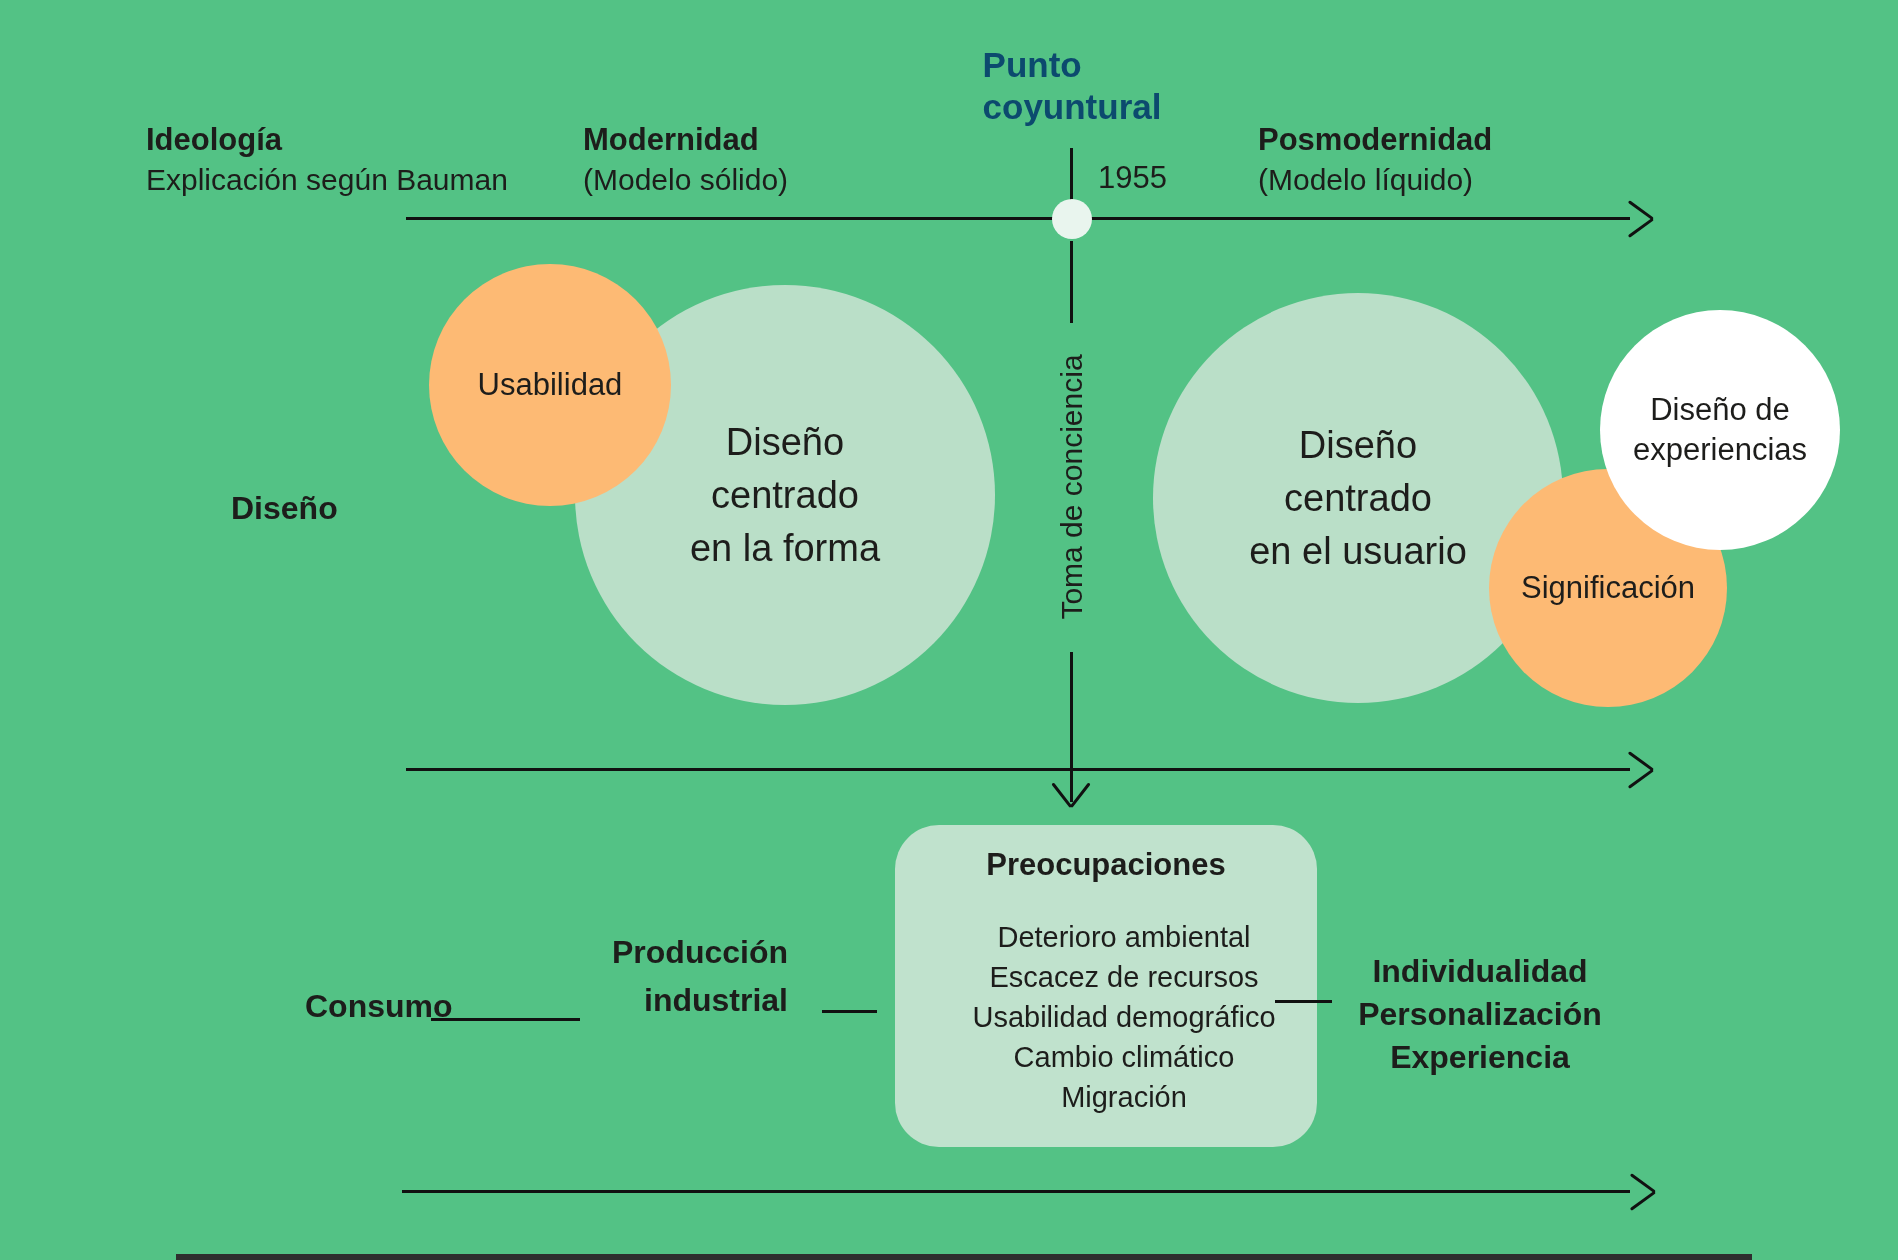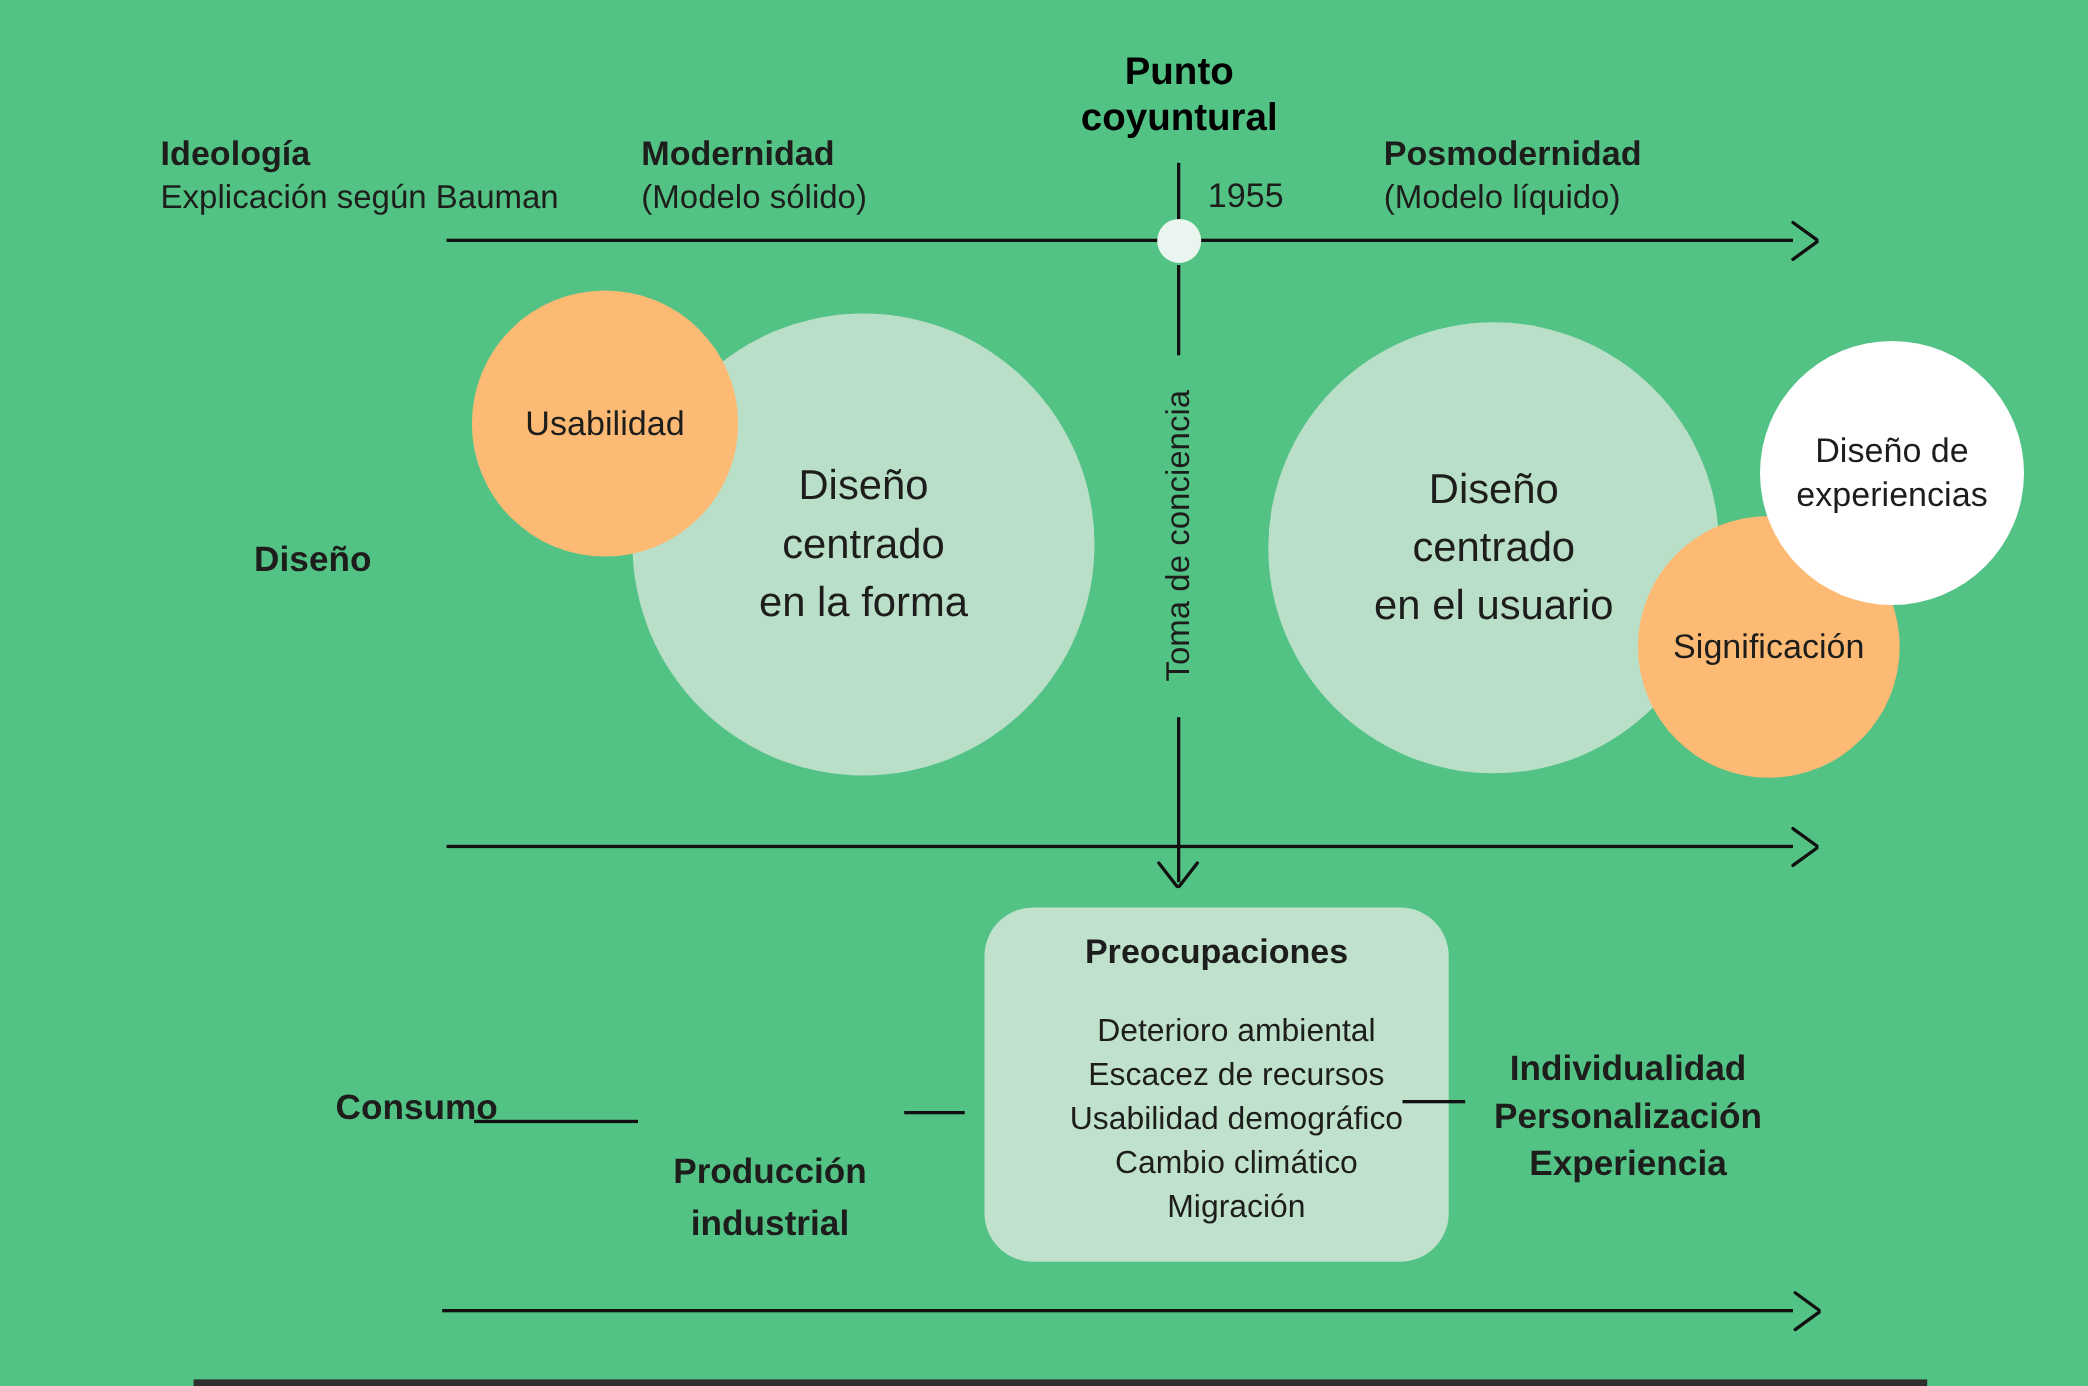--- a/index.html
+++ b/index.html
@@ -8,21 +8,21 @@
     background:#53c285;
     font-family:"Liberation Sans","DejaVu Sans",sans-serif;
     color:#1d1d1b;
   }
   .abs{position:absolute;}
   
   .hdr .t{font-weight:bold;font-size:31px;line-height:40px;}
   .hdr .s{font-size:30px;line-height:40px;}
   .punto{
     left:1072px;top:44px;transform:translateX(-50%);
-    color:#000000;font-weight:bold;font-size:35px;line-height:42px;text-align:center;
+    color:#0c4a6e;font-weight:bold;font-size:35px;line-height:42px;
   }
   .year{left:1098px;top:160px;font-size:31px;}
   .row-label{font-weight:bold;font-size:32px;}
   
   .hline{height:3px;background:#111;}
   .vline{width:3px;background:#111;}
   .dash{height:3px;background:#111;}
   .ah-right{width:32px;height:34px;}
   .ah-right::before,.ah-right::after{
     content:'';position:absolute;right:0;top:50%;width:30px;height:3px;background:#111;
@@ -133,21 +133,21 @@
     </div>
   </div>
 
   <div class="abs hline" style="left:406px;top:768px;width:1224px;"></div>
   <div class="abs ah-right" style="left:1621px;top:753px;"></div>
 
   <div class="abs row-label" style="left:305px;top:988px;">Consumo</div>
 
   <div class="abs dash" style="left:431px;top:1018px;width:149px;"></div>
 
-  <div class="abs center-x b2" style="left:700px;top:1040px;">
+  <div class="abs center-x b2" style="left:700px;top:928px;text-align:right;">
     <div>Producción</div>
     <div>industrial</div>
   </div>
 
   <div class="abs dash" style="left:822px;top:1010px;width:55px;"></div>
 
   <div class="abs pbox">
     <div class="title">Preocupaciones</div>
     <div class="items">
       <div>Deterioro ambiental</div>

